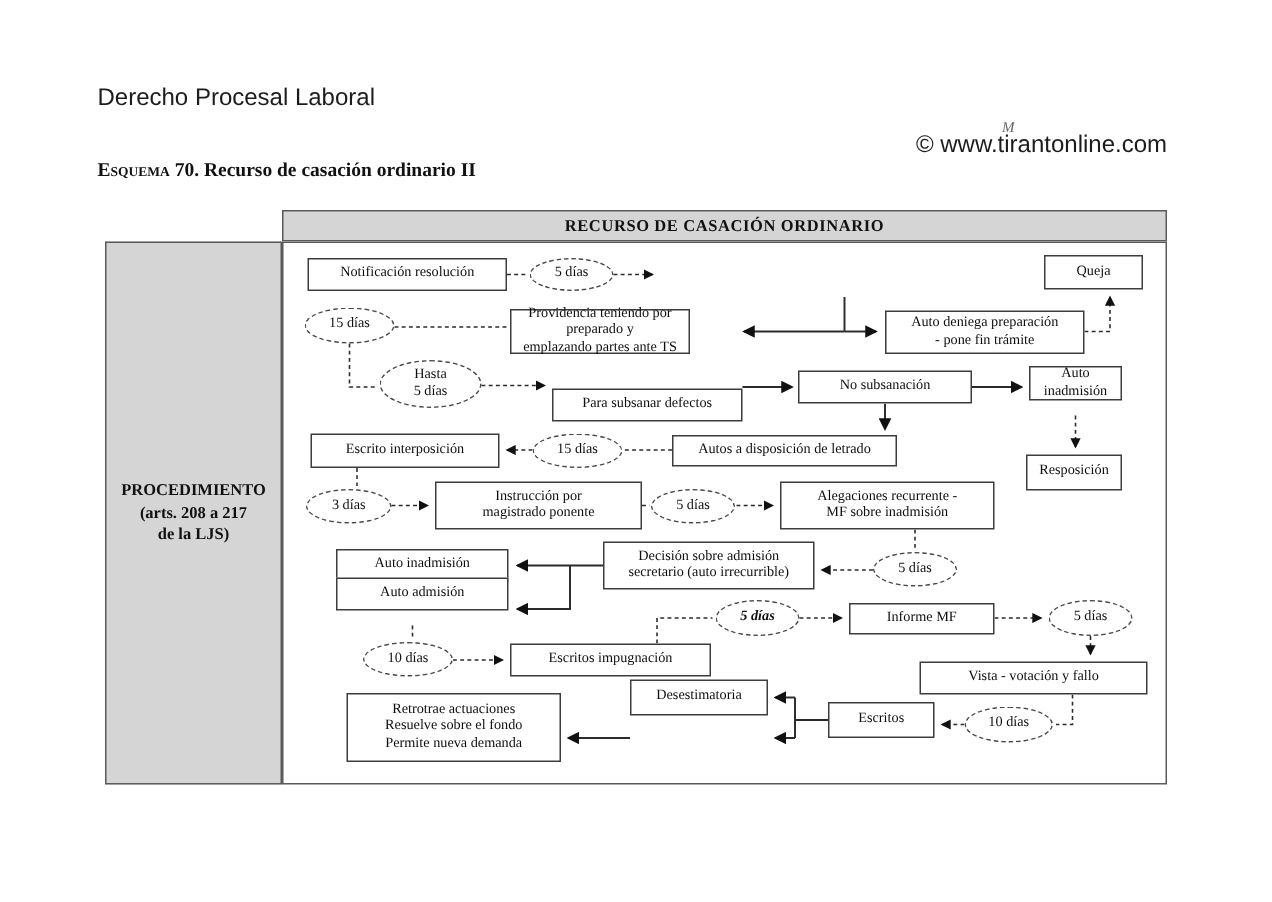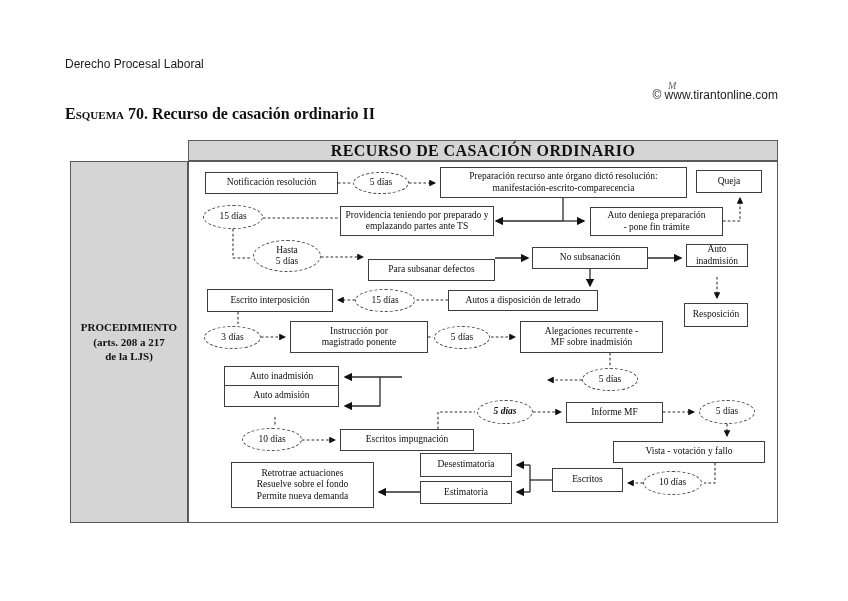--- a/index.html
+++ b/index.html
@@ -1,25 +1,25 @@
 <!DOCTYPE html>
 <html><head>
 <meta charset="utf-8">
 <style>
   html,body{margin:0;padding:0;background:#fff;}
   #page{position:relative;width:848px;height:601px;background:#ffffff;overflow:hidden;
         font-family:"Liberation Serif", serif;color:#111;}
-  .hdr-sans{position:absolute;font-family:"Liberation Sans", sans-serif;font-size:12px;color:#1c1c1c;}
+  .hdr-sans{position:absolute;font-family:"Liberation Sans", sans-serif;font-size:16px;color:#1c1c1c;}
   #watermark-m{position:absolute;left:668px;top:80px;font-style:italic;font-size:10px;color:#666;}
-  #schema-title{position:absolute;left:65px;top:105px;font-size:16px;font-weight:bold;color:#111;}
+  #schema-title{position:absolute;left:65px;top:105px;font-size:13px;font-weight:bold;color:#111;}
   #schema-title .sc{font-variant:small-caps;}
   .panel{position:absolute;box-sizing:border-box;border:1.3px solid #5a5a5a;}
   #banner{left:188px;top:140px;width:590px;height:21px;background:#d5d5d5;
           display:flex;align-items:center;justify-content:center;
-          font-size:16px;font-weight:bold;letter-spacing:.4px;}
+          font-size:11px;font-weight:bold;letter-spacing:.4px;}
   #main-area{left:188px;top:161px;width:590px;height:362px;background:#ffffff;}
   #sidebar{left:70px;top:161px;width:118px;height:362px;background:#d5d5d5;
            display:flex;align-items:center;justify-content:center;text-align:center;
            font-size:11px;font-weight:bold;white-space:pre-line;line-height:1.35;}
   .box,.ellipse{position:absolute;box-sizing:border-box;background:#fff;
         display:flex;align-items:center;justify-content:center;text-align:center;
         font-size:9.5px;line-height:1.2;white-space:pre-line;padding:1px 2px;color:#0e0e0e;}
   .box{border:1.3px solid #3d3d3d;}
   .ellipse{border:1px dashed #4a4a4a;border-radius:50%;}
   .ellipse.bold{font-weight:bold;font-style:italic;}
@@ -85,46 +85,45 @@
     <path class="c dot" d="M302 440 H335" marker-end="url(#arr)"></path>
     <path class="c dot" d="M438 429 V412 H475"></path>
     <path class="c dot" d="M533 412 H561" marker-end="url(#arr)"></path>
     <path class="c dot" d="M663 412 H694" marker-end="url(#arr)"></path>
     <path class="c dot" d="M727 424 V436" marker-end="url(#arr)"></path>
     <path class="c dot" d="M715 463 V483 H704"></path>
     <path class="c dot" d="M643 483 H628" marker-end="url(#arr)"></path>
   </svg>
 
   <div class="box" style="left:205px;top:172px;width:133px;height:22px">Notificación resolución</div>
-  <div class="box" style="left:440px;top:167px;width:247px;height:31px">Preparación recurso ante órgano dictó resolución:
-manifestación-escrito-comparecencia</div>
   <div class="box" style="left:696px;top:170px;width:66px;height:23px">Queja</div>
-  <div class="box" style="left:340px;top:206px;width:154px;height:30px">Providencia teniendo por preparado y
+  <div class="box" style="left:340px;top:206px;width:120px;height:30px">Providencia teniendo por preparado y
 emplazando partes ante TS</div>
   <div class="box" style="left:590px;top:207px;width:133px;height:29px">Auto deniega preparación
 - pone fin trámite</div>
   <div class="box" style="left:368px;top:259px;width:127px;height:22px">Para subsanar defectos</div>
   <div class="box" style="left:532px;top:247px;width:116px;height:22px">No subsanación</div>
   <div class="box" style="left:686px;top:244px;width:62px;height:23px">Auto
 inadmisión</div>
   <div class="box" style="left:207px;top:289px;width:126px;height:23px">Escrito interposición</div>
   <div class="box" style="left:448px;top:290px;width:150px;height:21px">Autos a disposición de letrado</div>
   <div class="box" style="left:684px;top:303px;width:64px;height:24px">Resposición</div>
   <div class="box" style="left:290px;top:321px;width:138px;height:32px">Instrucción por
 magistrado ponente</div>
   <div class="box" style="left:520px;top:321px;width:143px;height:32px">Alegaciones recurrente -
 MF sobre inadmisión</div>
+  <div class="box" style="left:402px;top:361px;width:141px;height:32px">Decisión sobre admisión
+secretario (auto irrecurrible)</div>
   <div class="box" style="left:224px;top:366px;width:115px;height:22px">Auto inadmisión</div>
   <div class="box" style="left:224px;top:385px;width:115px;height:22px">Auto admisión</div>
   <div class="box" style="left:566px;top:402px;width:97px;height:21px">Informe MF</div>
   <div class="box" style="left:340px;top:429px;width:134px;height:22px">Escritos impugnación</div>
   <div class="box" style="left:613px;top:441px;width:152px;height:22px">Vista - votación y fallo</div>
   <div class="box" style="left:420px;top:453px;width:92px;height:24px">Desestimatoria</div>
   <div class="box" style="left:552px;top:468px;width:71px;height:24px">Escritos</div>
-  <div class="box" style="left:420px;top:481px;width:92px;height:23px">Estimatoria</div>
   <div class="box" style="left:231px;top:462px;width:143px;height:46px">Retrotrae actuaciones
 Resuelve sobre el fondo
 Permite nueva demanda</div>
 
   <div class="ellipse" style="left:353px;top:172px;width:56px;height:22px">5 días</div>
   <div class="ellipse" style="left:203px;top:205px;width:60px;height:24px">15 días</div>
   <div class="ellipse" style="left:253px;top:240px;width:68px;height:32px">Hasta
 5 días</div>
   <div class="ellipse" style="left:355px;top:289px;width:60px;height:23px">15 días</div>
   <div class="ellipse" style="left:204px;top:326px;width:57px;height:23px">3 días</div>

